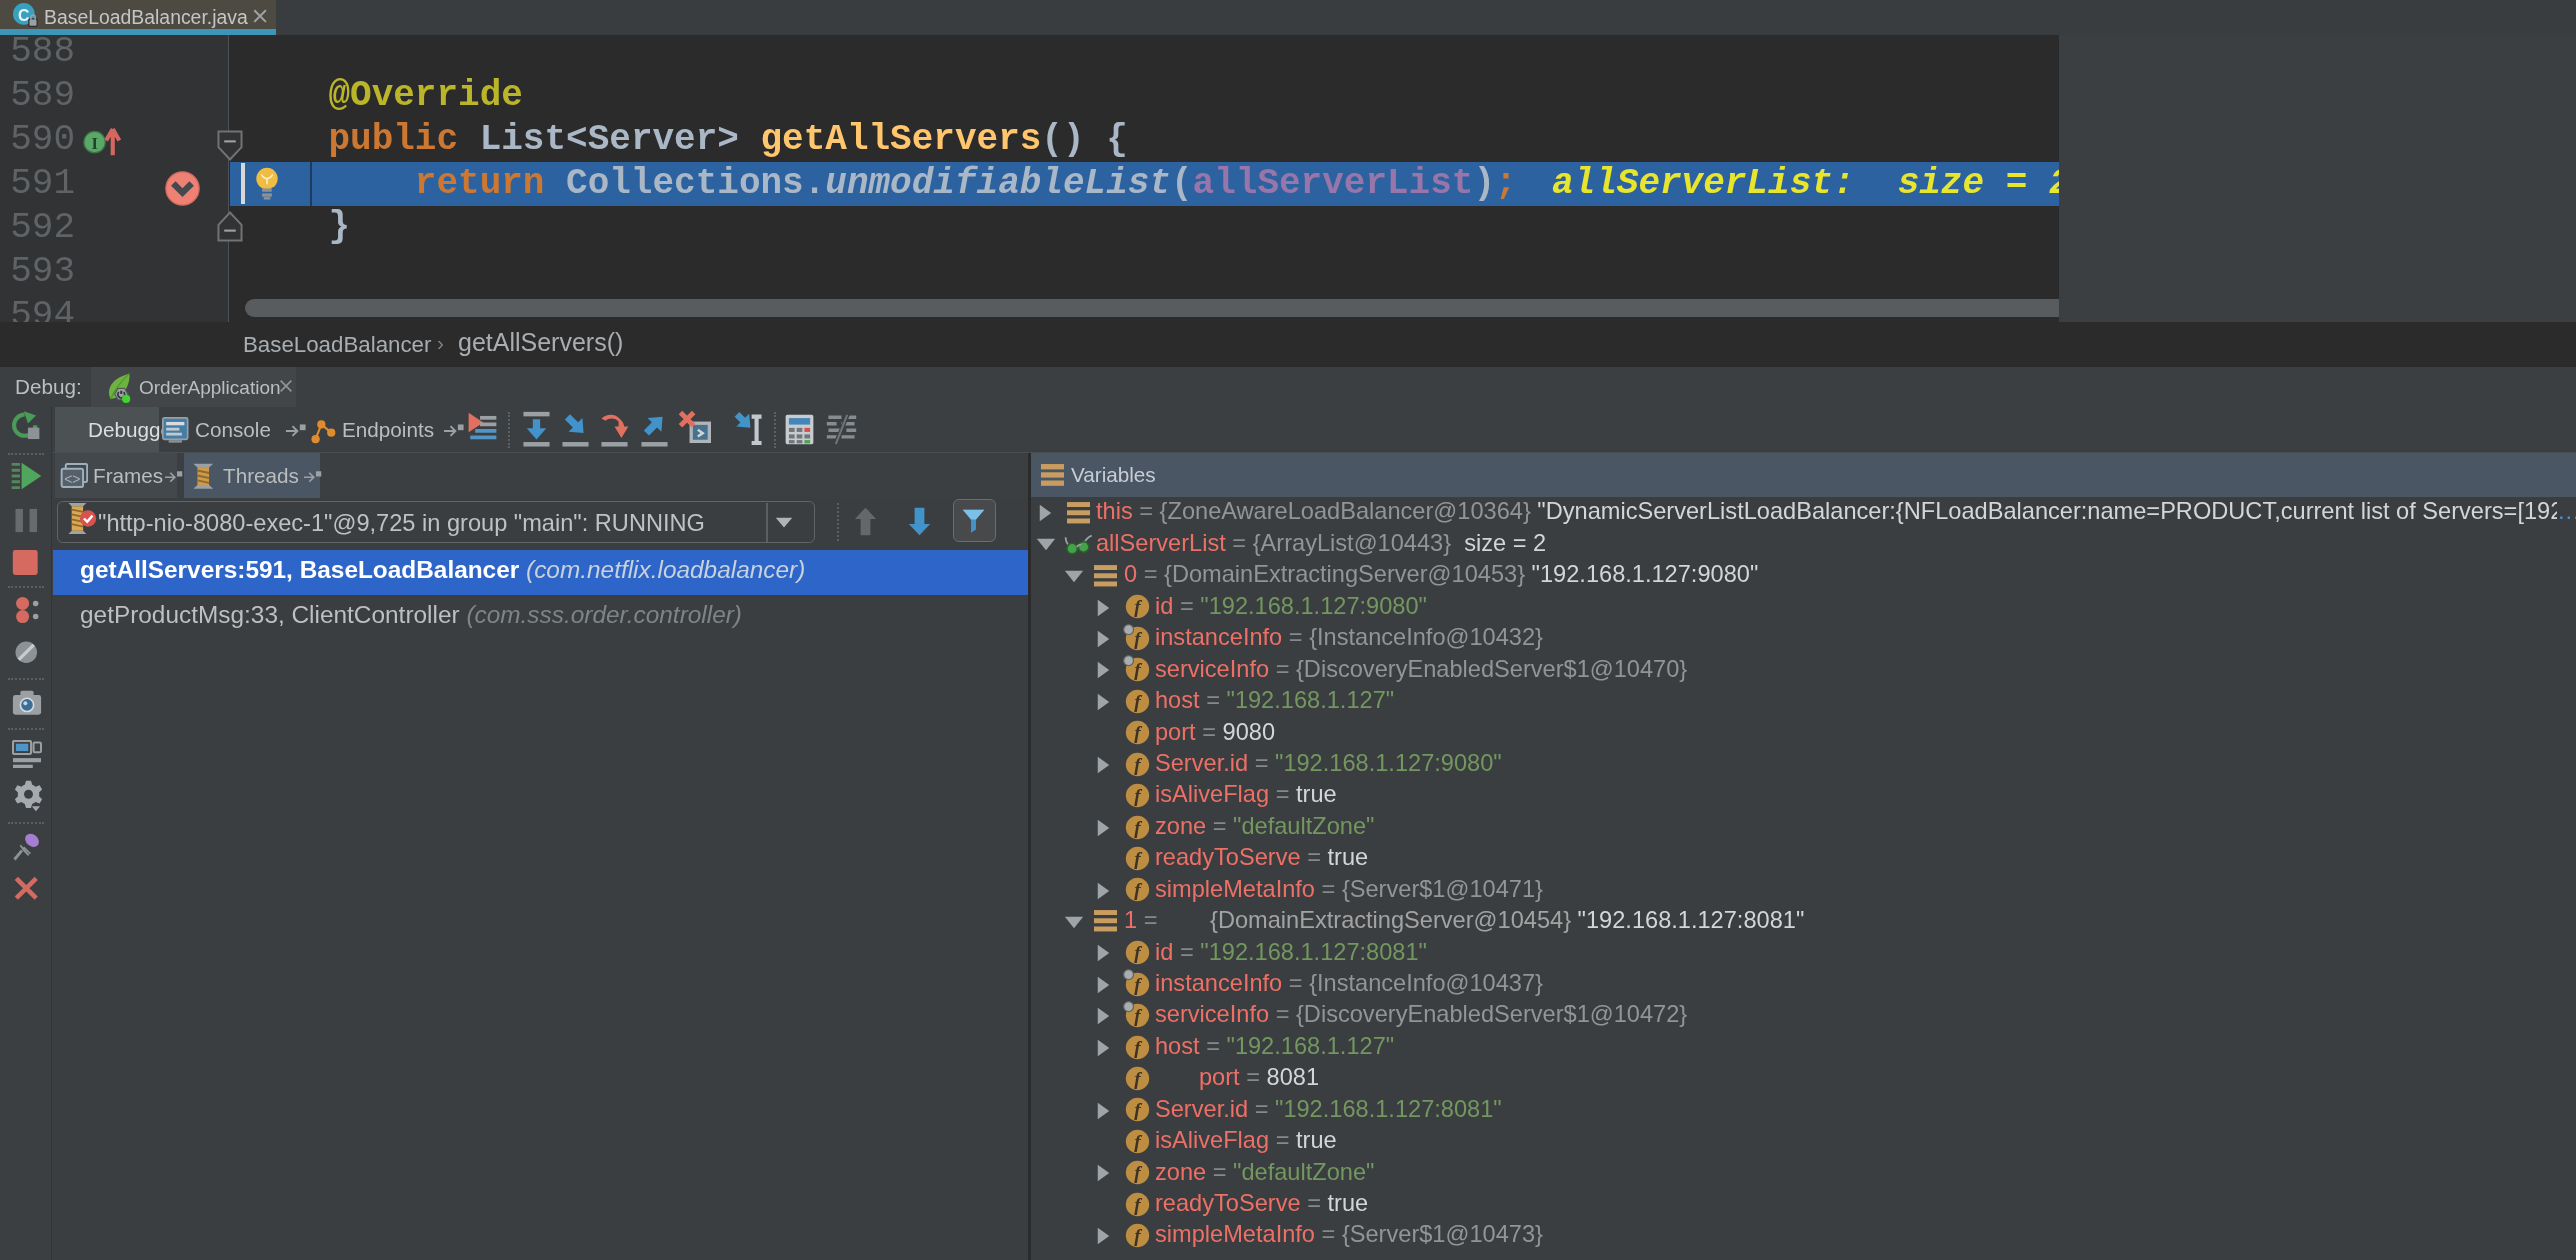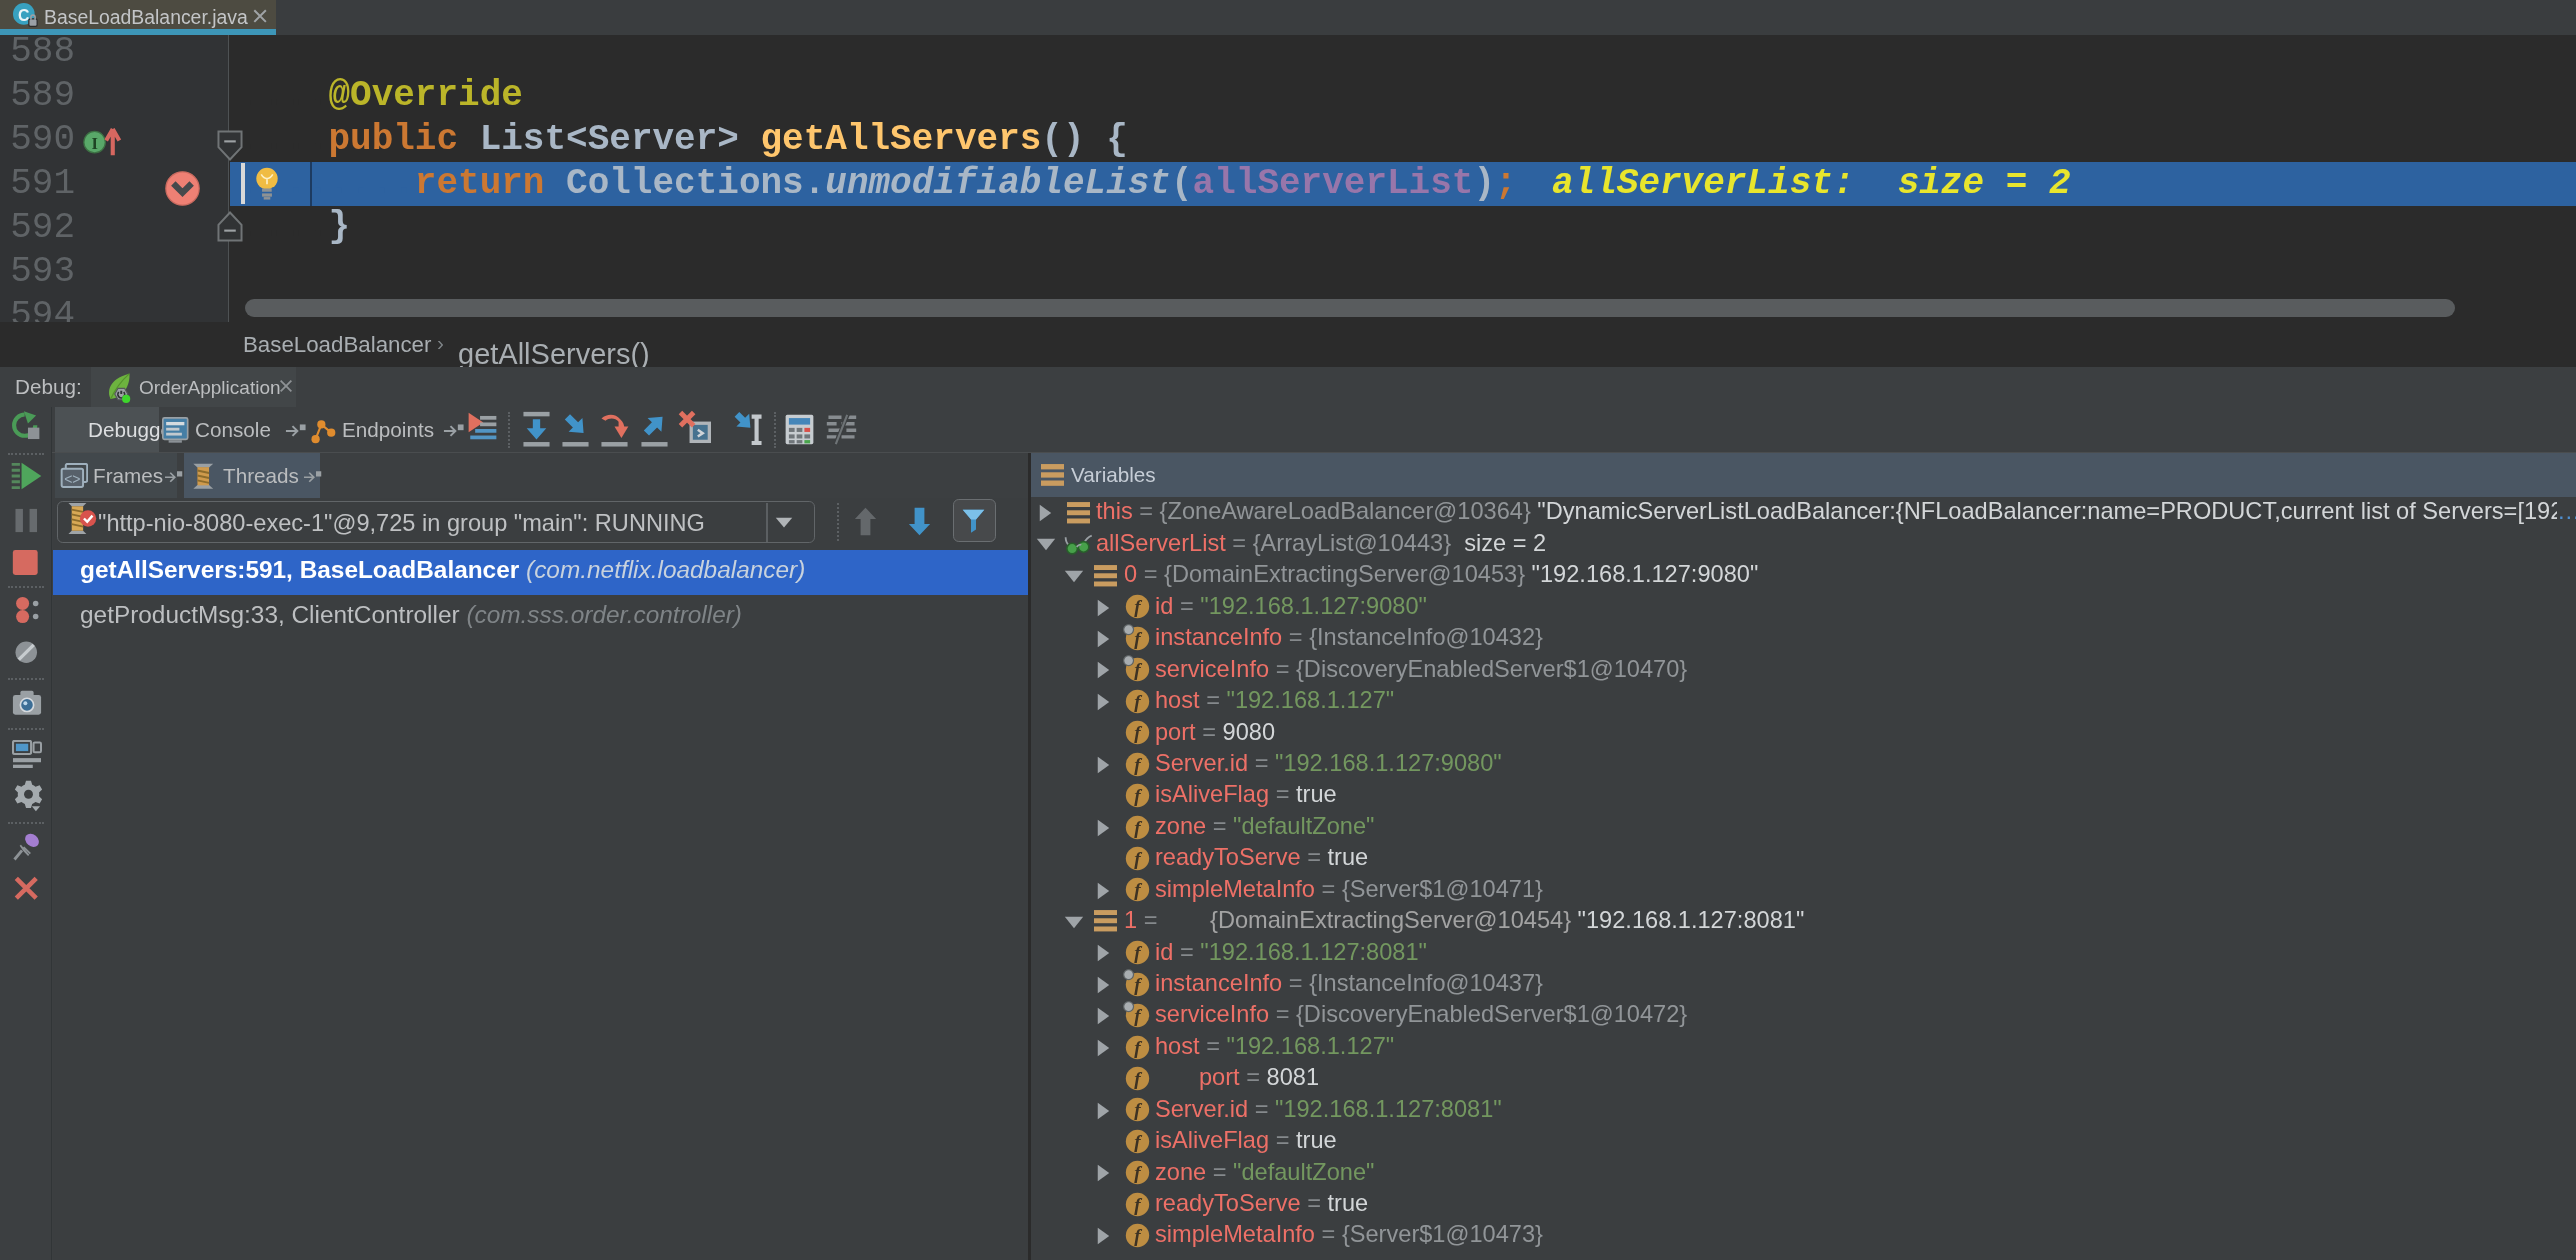--- a/index.html
+++ b/index.html
@@ -19,21 +19,21 @@
   <circle cx="13" cy="13" r="13" fill="#38a1c0"></circle>
   <text x="13" y="21" font-size="19" font-family="Liberation Sans" fill="#eaf4f7" text-anchor="middle" font-weight="bold">C</text>
   <rect x="19" y="19" width="10" height="9" rx="2" fill="#9aa0a6" stroke="#2b2b2b" stroke-width="1.5"></rect>
   <path d="M21.5 20 v-3 a2.5 2.5 0 0 1 5 0 v3" fill="none" stroke="#9aa0a6" stroke-width="2"></path>
 </svg>
 <div class="abs ui" style="left:44px;top:5.8px;font-size:19.4px;color:#c3c5c7;">BaseLoadBalancer.java</div>
 <svg class="abs" style="left:251px;top:7.4px;" width="16.5" height="16.5" viewBox="0 0 20 20">
     <path d="M4 4 L18 18 M18 4 L4 18" stroke="#9fa3a6" stroke-width="2.4" fill="none"></path>
   </svg>
 
-<div class="abs" style="left:0;top:35px;width:2576px;height:287px;background:#2b2b2b;overflow:hidden;">
+<div class="abs" style="left:0;top:35px;width:2045px;height:287px;background:#2b2b2b;overflow:hidden;padding-left:14px;">
   <div class="abs" style="left:0;top:0;width:228px;height:287px;background:#313335;border-right:1.7px solid #4e5254;"></div>
 
   <div class="abs mono" style="left:0;top:-5px;width:75px;text-align:right;color:#5f6366;font-weight:normal;">588<br>589<br>590<br>591<br>592<br>593<br>594</div>
 
   <div class="abs" style="left:230px;top:127px;width:2346px;height:44px;background:#2d62a0;"></div>
 
   <svg class="abs" style="left:83px;top:89px;" width="43" height="33" viewBox="0 0 52 40">
     <circle cx="14" cy="22" r="13" fill="#59a869" stroke="#3d7044" stroke-width="1.5"></circle>
     <text x="14" y="30" font-size="20" font-family="Liberation Serif" fill="#1e4424" text-anchor="middle" font-weight="bold">I</text>
     <path d="M36 38 V10 M36 6 L28 20 M36 6 L44 20" stroke="#d66760" stroke-width="5" fill="none"></path>
@@ -70,21 +70,21 @@
   <div class="abs mono" style="left:242px;top:127px;color:#a9b7c6;"><span style="color:#2d62a0;">........</span><span style="color:#cc7832;">return</span> Collections.<span class="it">unmodifiableList</span>(<span style="color:#9876aa;">allServerList</span>)<span style="color:#cc7832;">;</span></div>
   <div class="abs mono it" style="left:1552px;top:127px;color:#e8e52d;">allServerList:  size = 2</div>
   <div class="abs mono" style="left:242px;top:170px;color:#a9b7c6;"><span style="color:#2b2b2b;">....</span>}</div>
 
   <div class="abs" style="left:245px;top:264px;width:2210px;height:18px;background:#595c5e;border-radius:9px;"></div>
 </div>
 
 <div class="abs" style="left:0;top:322px;width:2576px;height:45px;background:#2b2b2b;">
   <div class="abs ui" style="left:243px;top:10px;color:#a9aeb2;font-size:22.3px;">BaseLoadBalancer</div>
   <div class="abs ui" style="left:437px;top:9px;color:#7f8488;">›</div>
-  <div class="abs ui" style="left:458px;top:16px;color:#a9aeb2;font-size:29px;">getAllServers()</div>
+  <div class="abs ui" style="left:458px;top:6px;color:#a9aeb2;font-size:25px;">getAllServers()</div>
 </div>
 
 <div class="abs" style="left:0;top:367px;width:2576px;height:40px;background:#3c3f41;">
   <div class="abs ui" style="left:15px;top:8.3px;color:#bcbec0;">Debug:</div>
   <div class="abs" style="left:91px;top:0;width:205px;height:40px;background:#424648;"></div>
   <svg class="abs" style="left:104px;top:5px;" width="28" height="31" viewBox="0 0 34 38">
     <path d="M31 2 C32 16 24 31 8 33 C3 24 6 8 31 2 Z" fill="#6db33f"></path>
     <path d="M31 2 C22 10 14 20 8 33" stroke="#55942c" stroke-width="1.6" fill="none"></path>
     <path d="M17 20 l8 0 4 7 -4 7 -8 0 -4 -7 Z" fill="#9ca1a4" stroke="#55585a" stroke-width="1.5"></path>
     <path d="M21 23 v4" stroke="#2f3335" stroke-width="2.4"></path>

